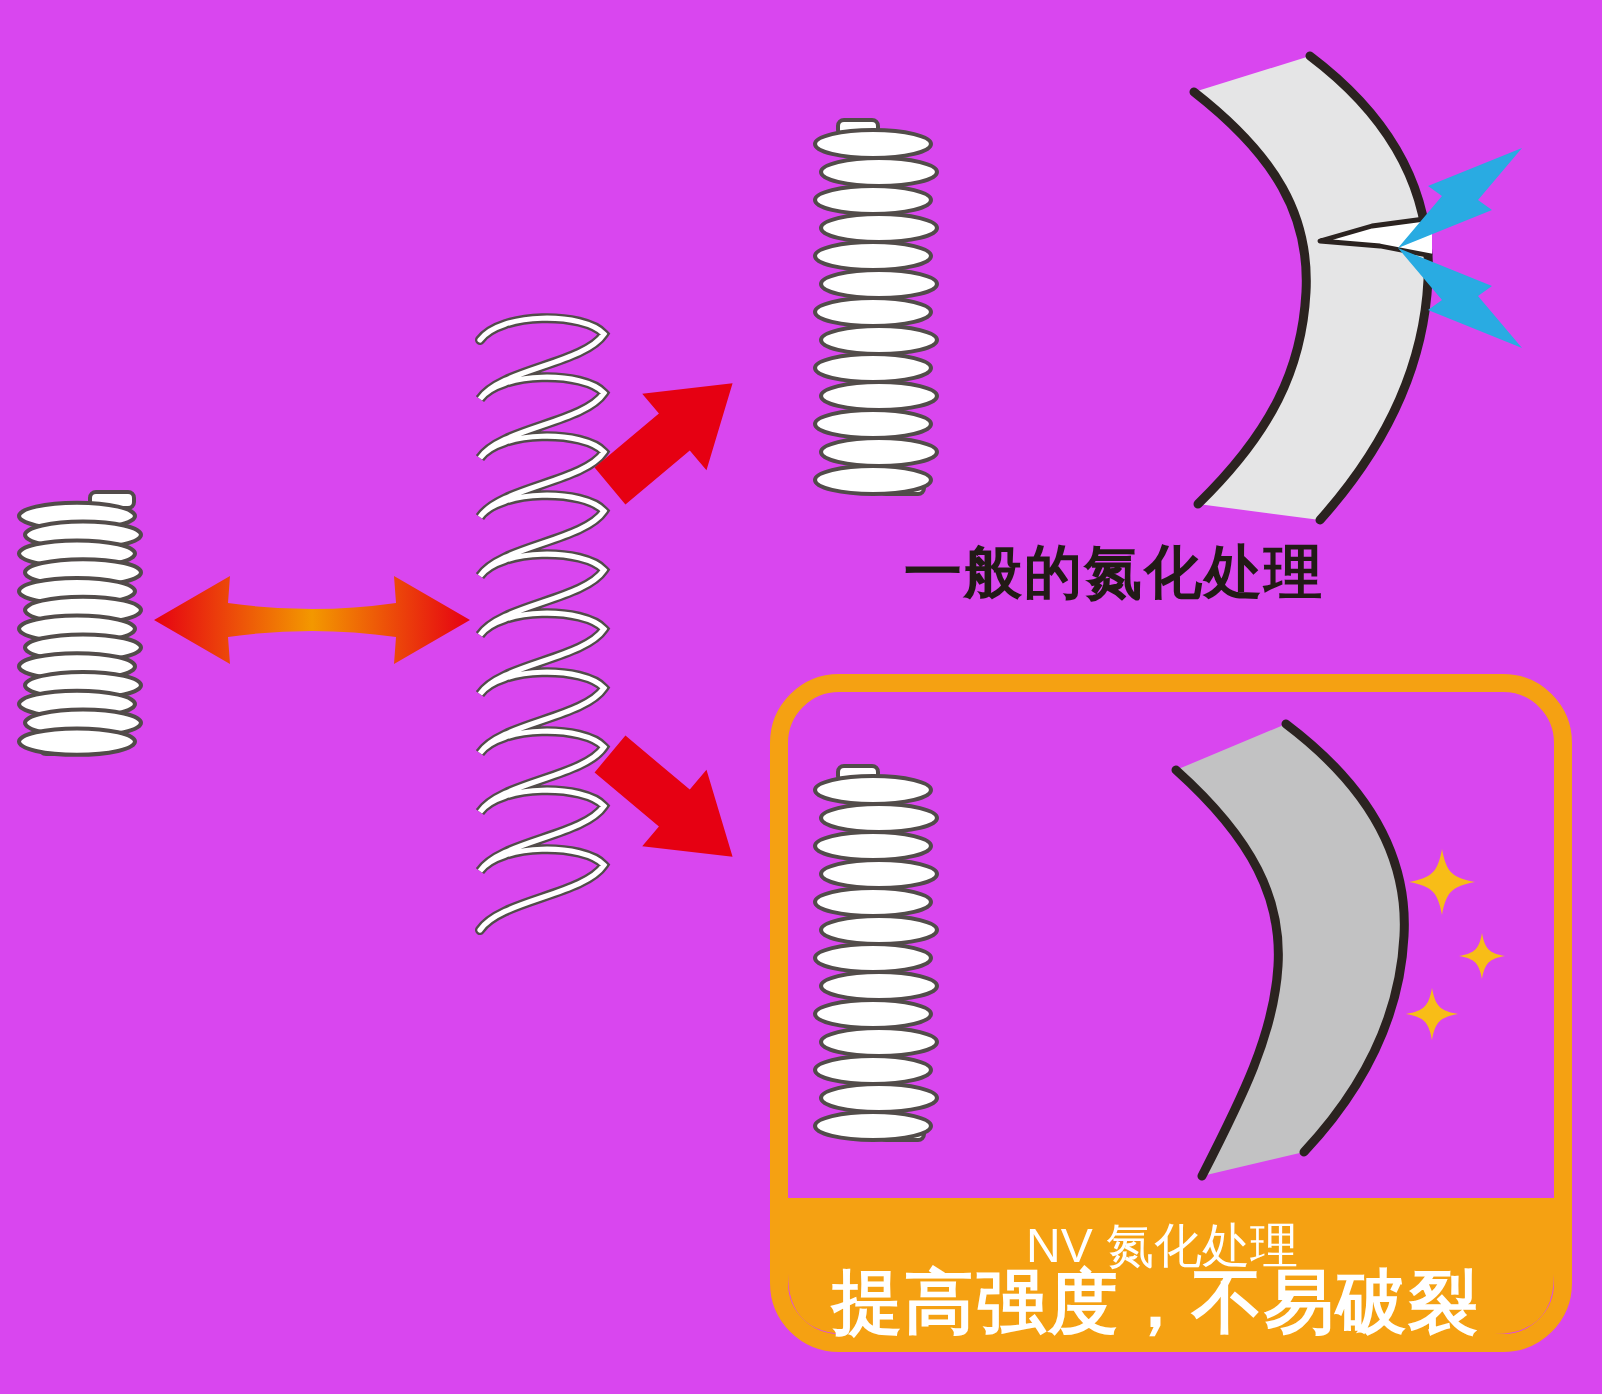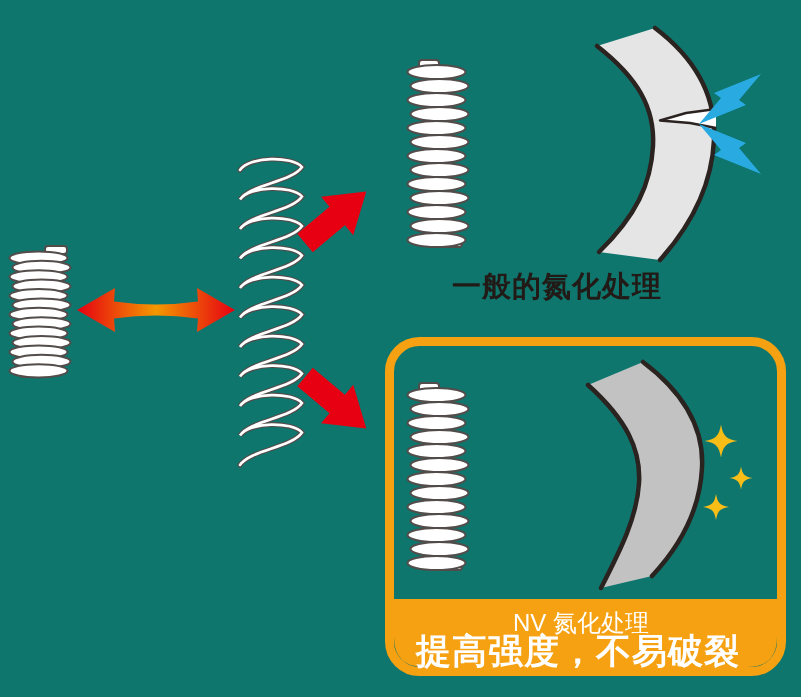--- a/index.html
+++ b/index.html
@@ -1,16 +1,16 @@
 <!DOCTYPE html>
 <html style="--c-red: #e60012; --c-orange: #f39800; --c-box-orange: #f5a112; --c-blue: #29abe2; --c-gold: #f8bd17; --c-band-light: #e5e5e6; --c-band-dark: #c2c2c3; --c-outline: #2b2320; --c-wire: #524c4a; --c-text-dark: #221a16; --c-text-white: #ffffff;"><head>
 <meta charset="utf-8">
 <style>
   html,body{margin:0;padding:0;background:#fff;}
-  .stage{position:relative;width:801px;height:697px;background:#0f766e;overflow:hidden;
+  .stage{position:relative;width:801px;height:697px;background:#d946ef;overflow:hidden;
          font-family:"Liberation Sans",sans-serif;}
   .stage svg{position:absolute;left:0;top:0;}
 
   
   .coil ellipse{fill:#fff;stroke:var(--c-wire);stroke-width:2;}
   .stub{fill:#fff;stroke:var(--c-wire);stroke-width:2;}
   .loose-dark{fill:none;stroke:var(--c-wire);stroke-width:5;stroke-linecap:round;}
   .loose-light{fill:none;stroke:#fff;stroke-width:2.6;stroke-linecap:round;}
 
   

